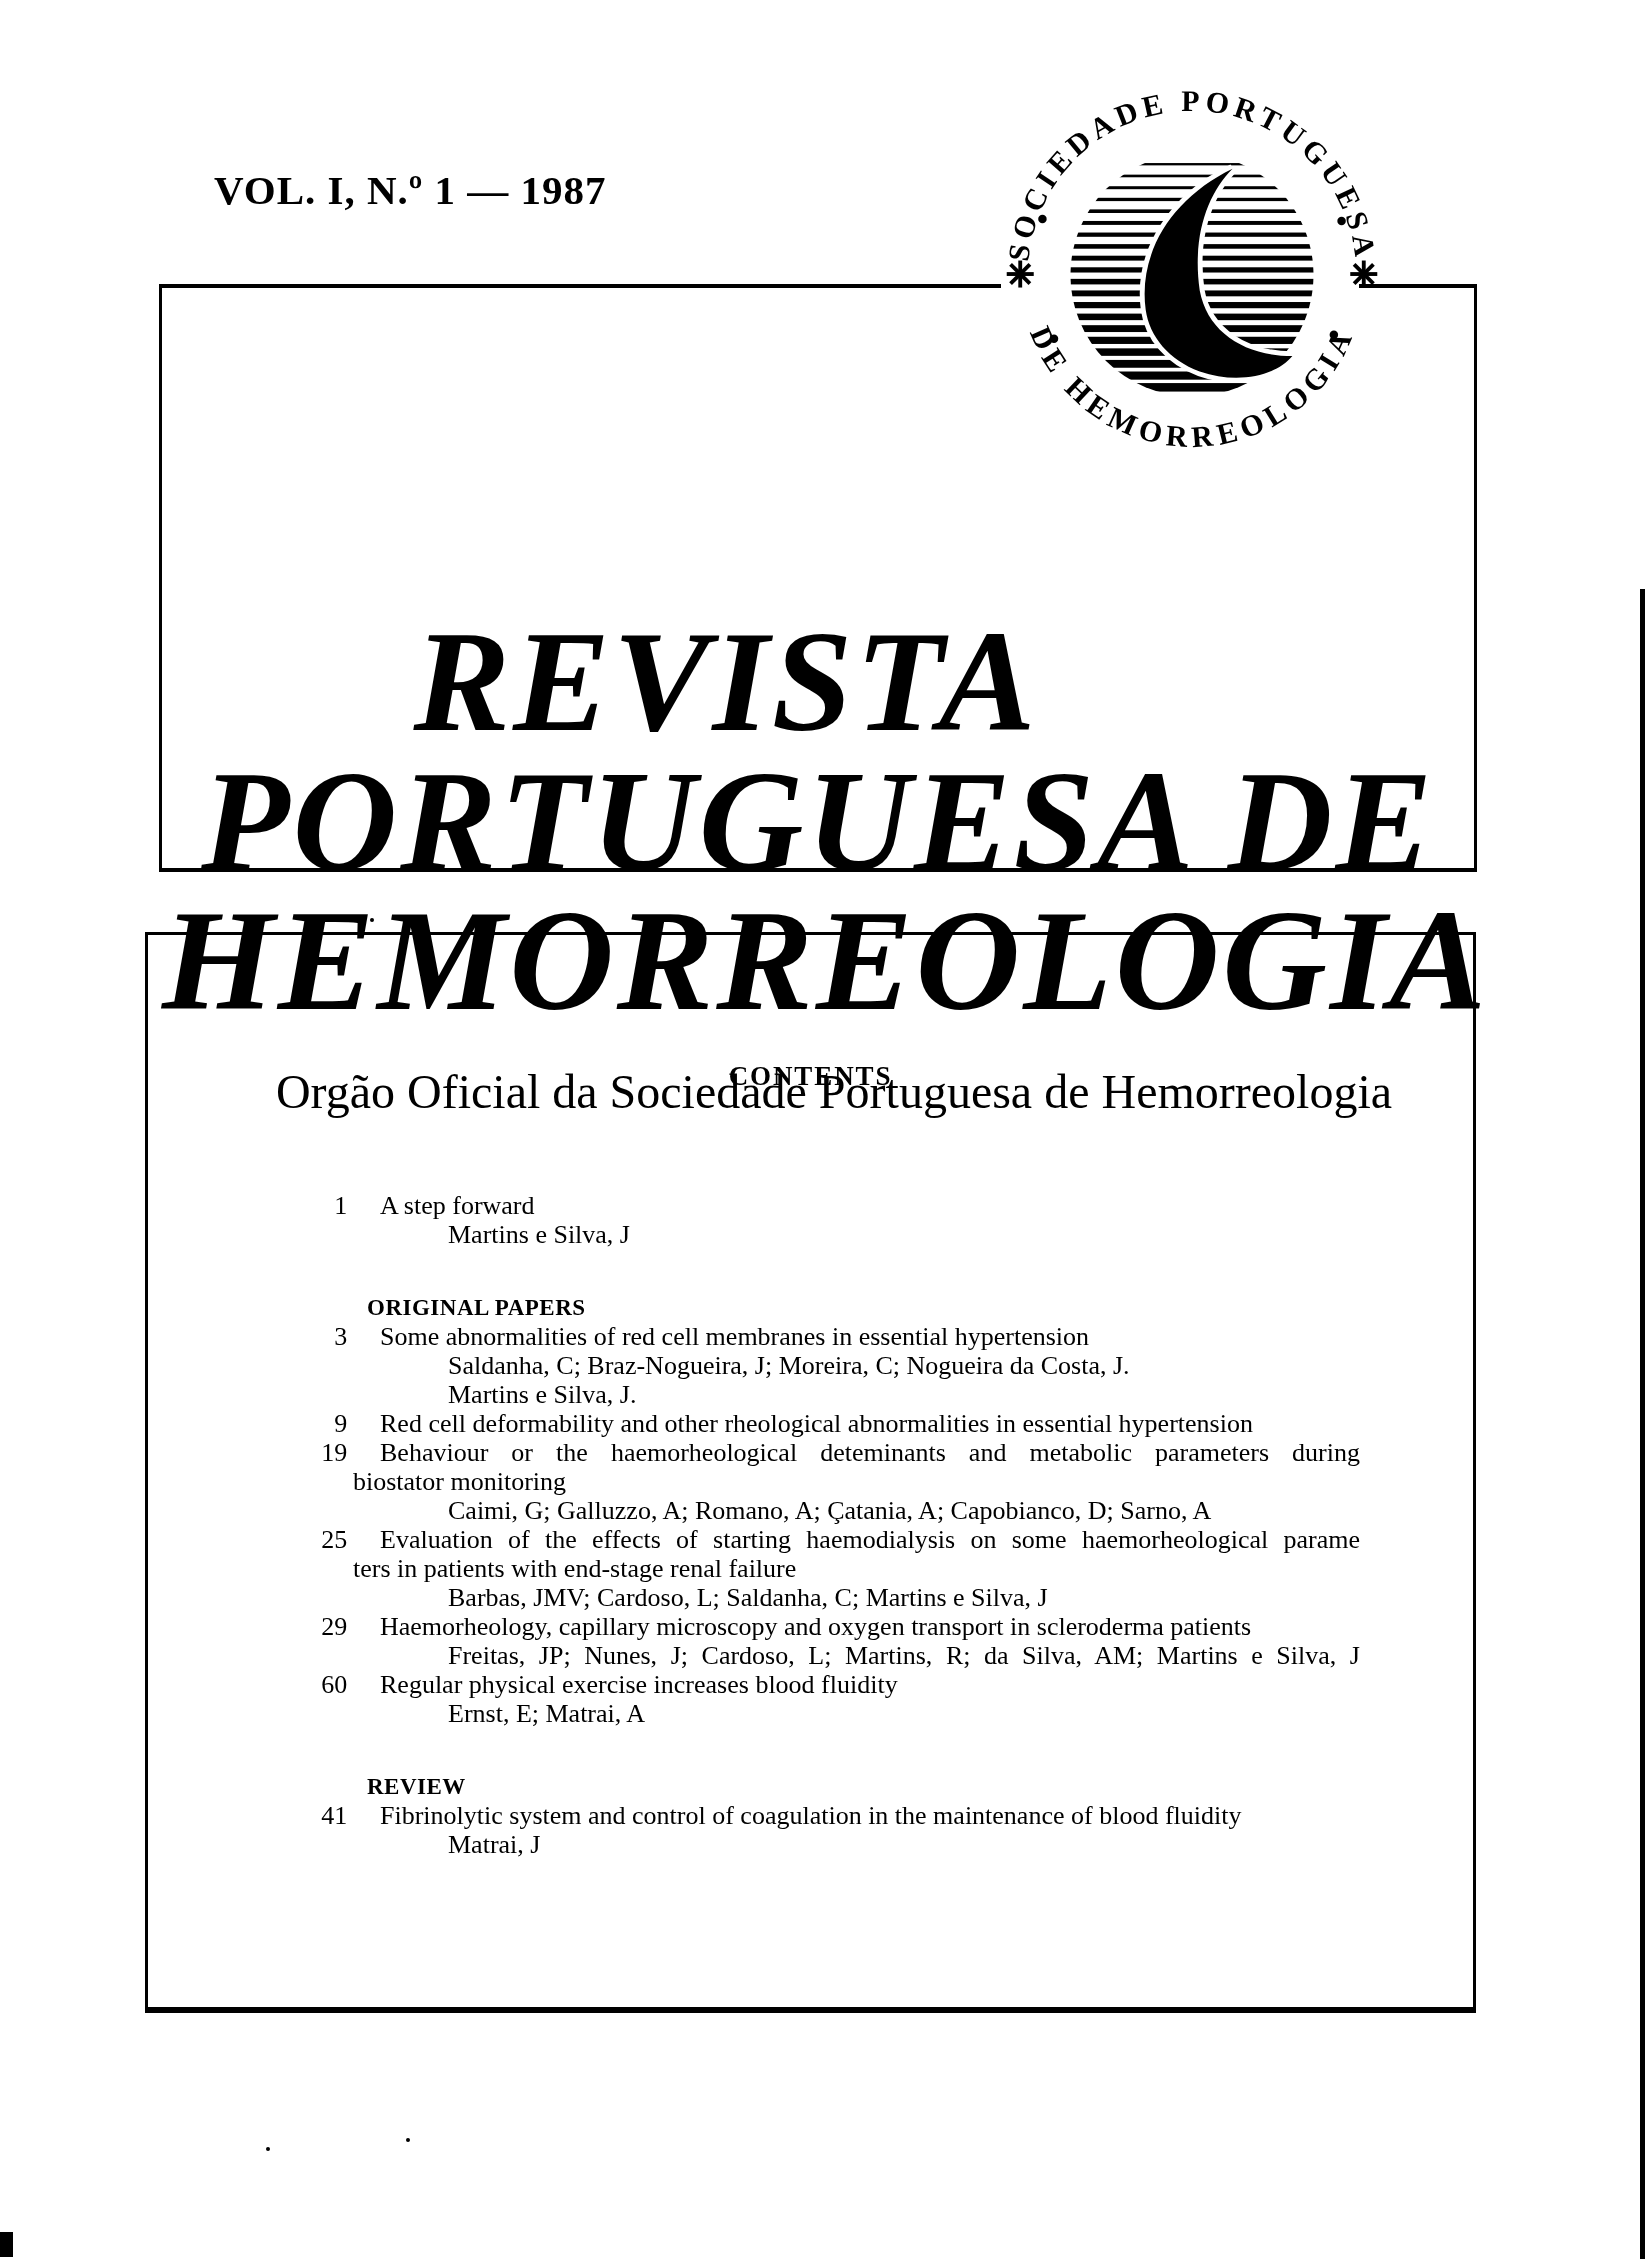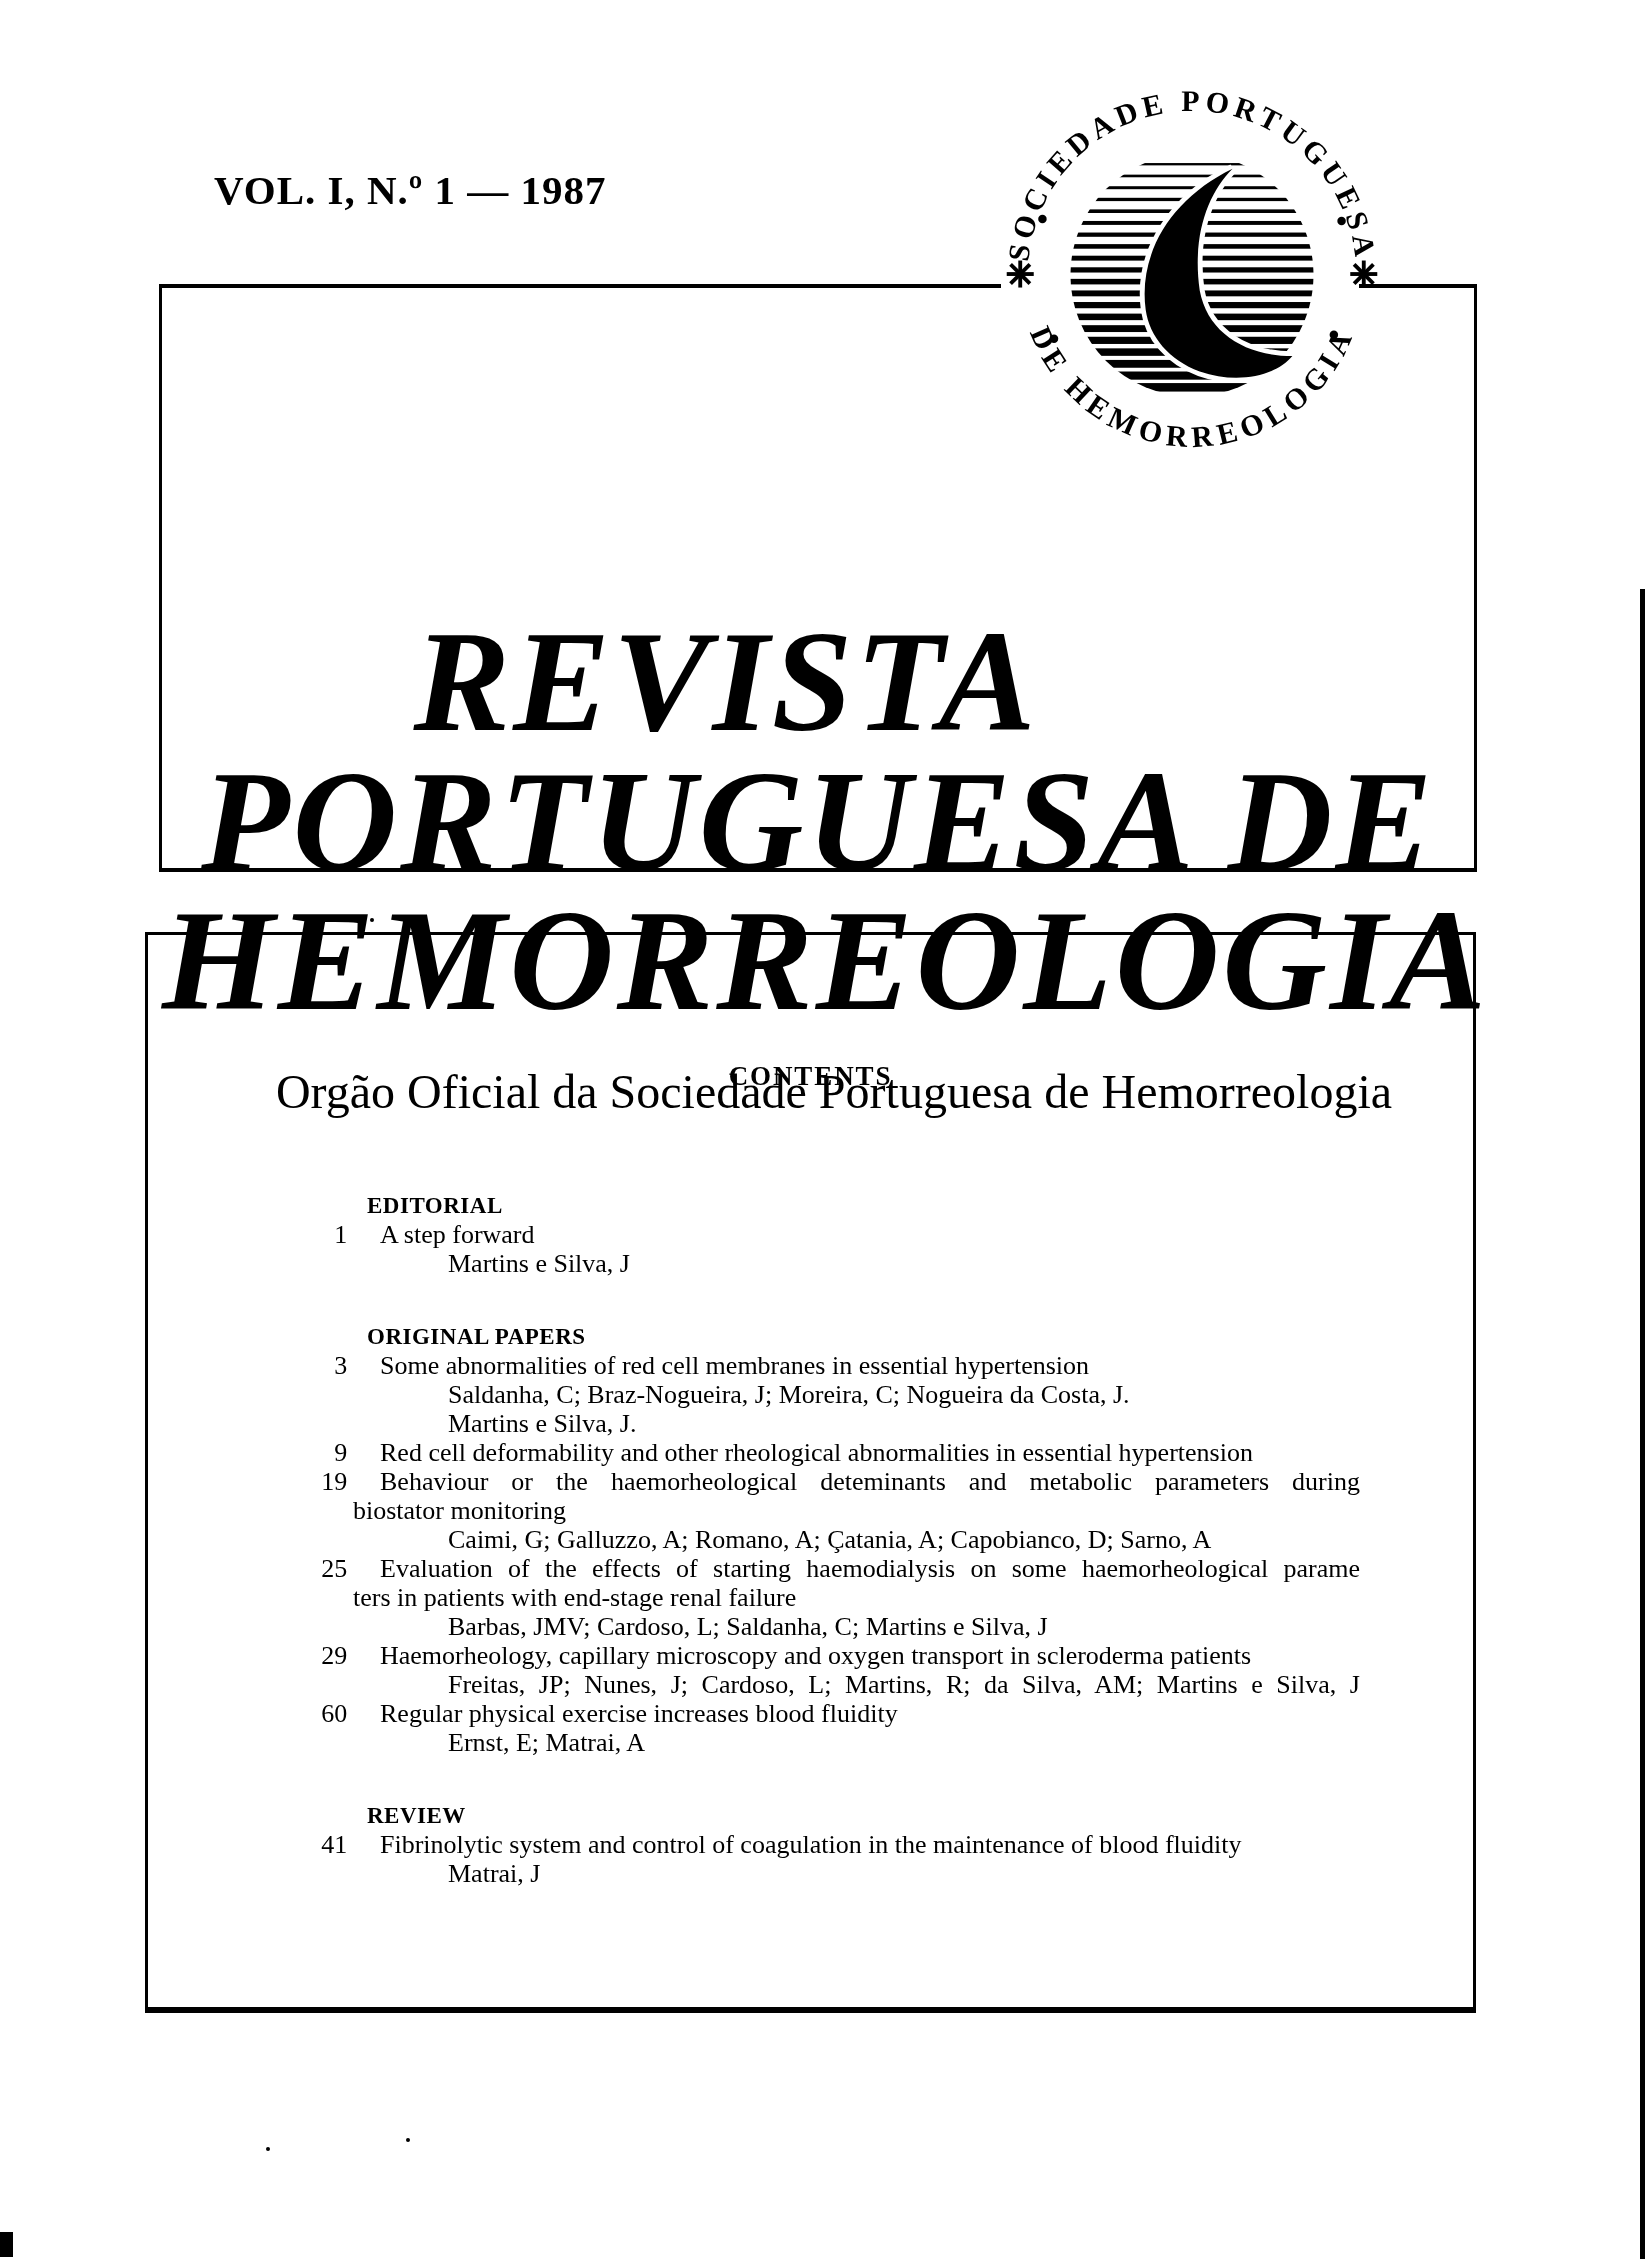--- a/index.html
+++ b/index.html
@@ -138,21 +138,20 @@
       <circle cx="22.5" cy="71" r="2.2"></circle>
         <circle cx="177.5" cy="72" r="2.2"></circle>
       <circle cx="28.5" cy="133" r="2.2"></circle>
         <circle cx="173.5" cy="131" r="2.2"></circle>
     </g>
   </svg>
 
   <div id="contents-box">
     <div id="contents-heading">CONTENTS</div>
     <div id="toc">
-        <div class="sec-label">EDITORIAL</div>
         <div class="entry">
           <div class="num">1</div>
           <div class="txt">
             <div class="line first">A step forward</div>
             <div class="line author">Martins e Silva, J</div>
           </div>
         </div>
         <div class="sec-label">ORIGINAL PAPERS</div>
         <div class="entry">
           <div class="num">3</div>

